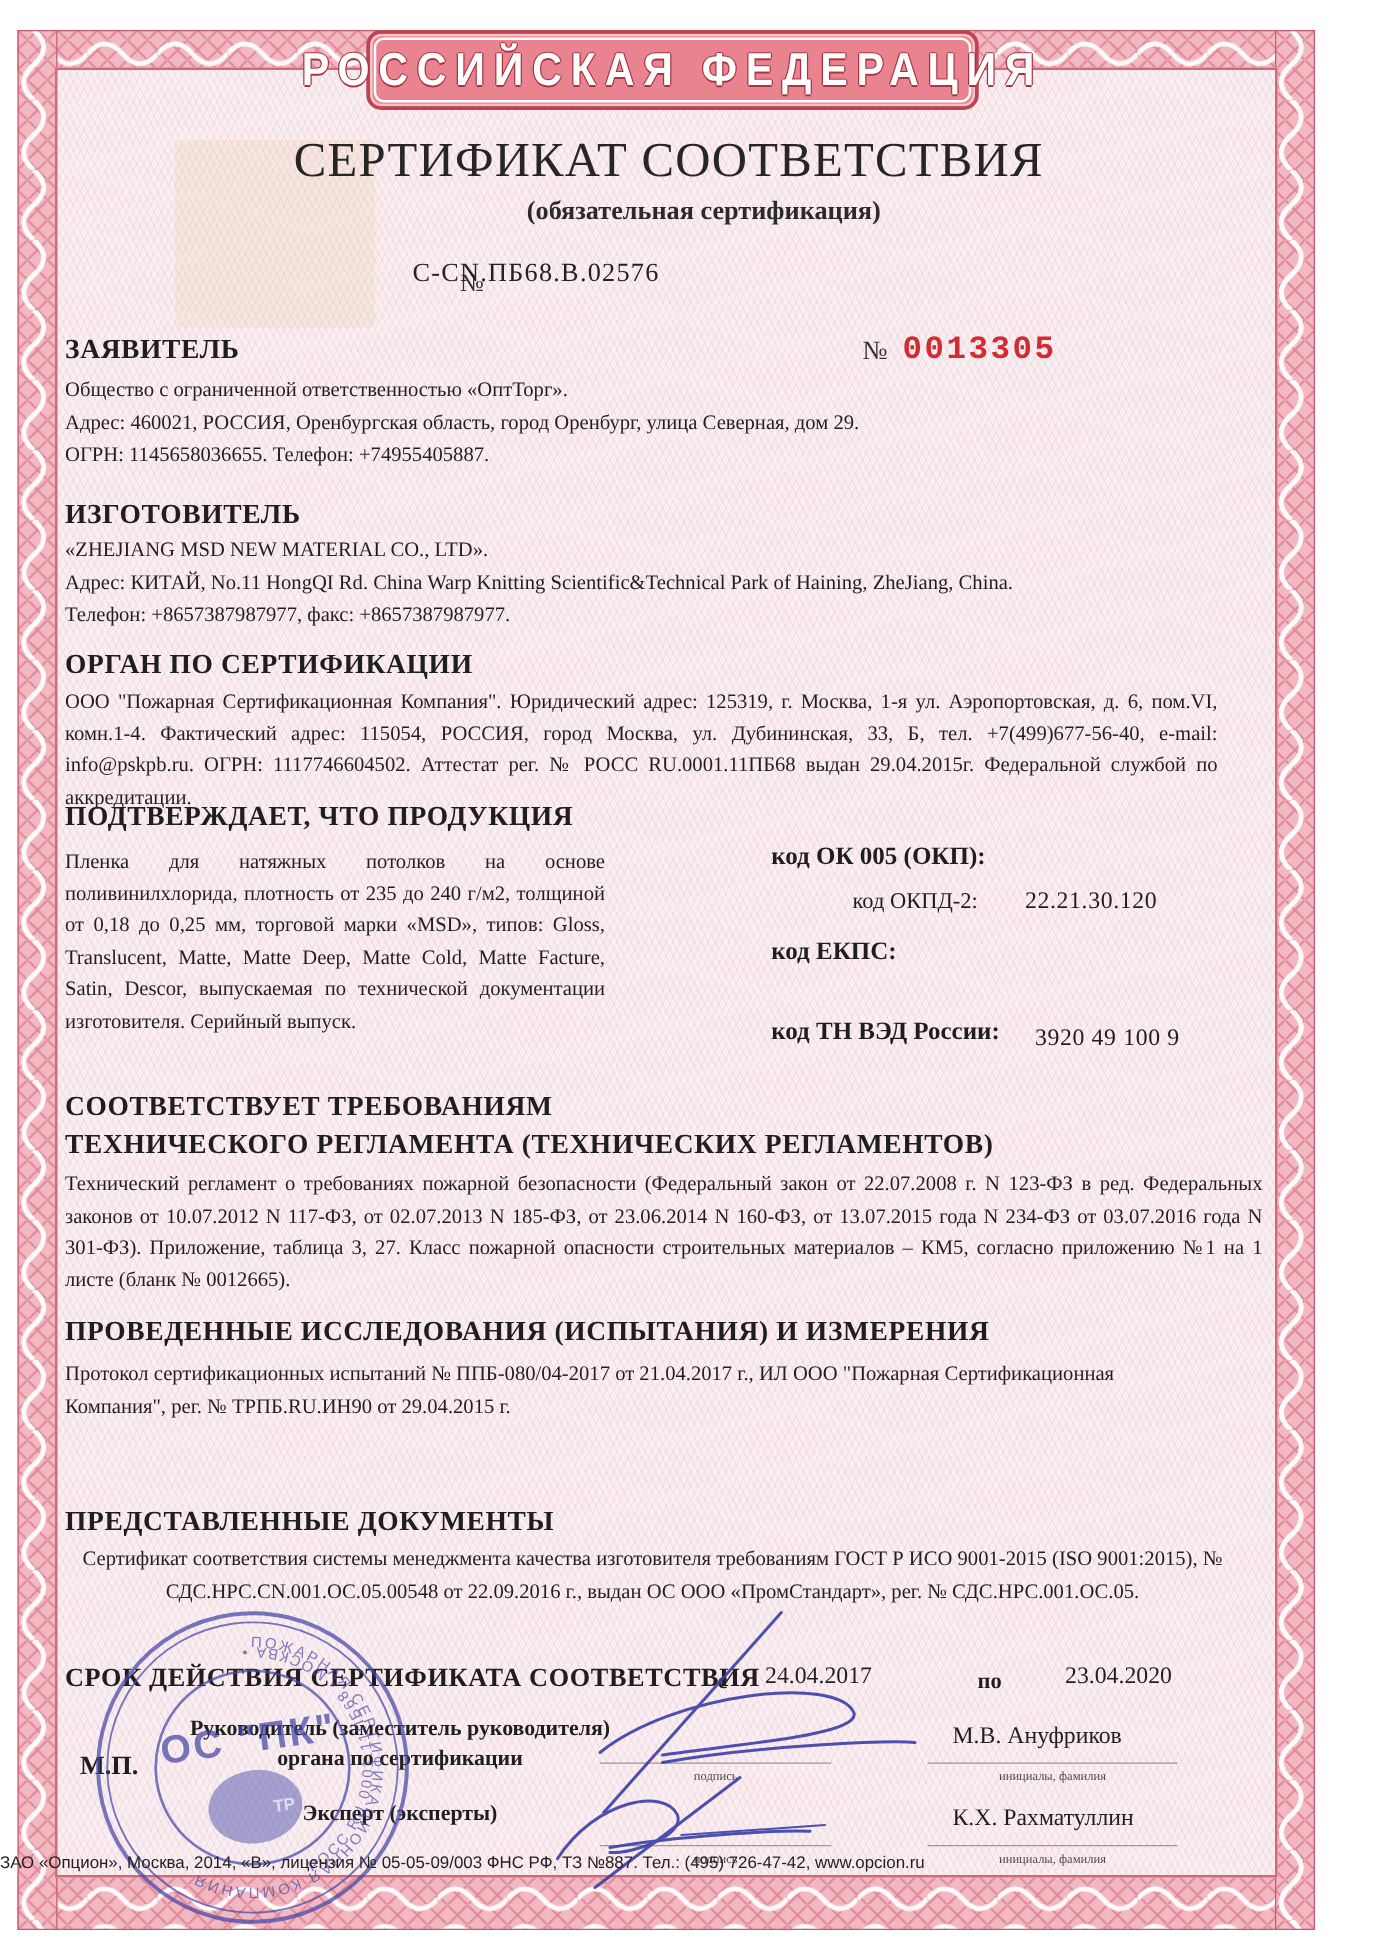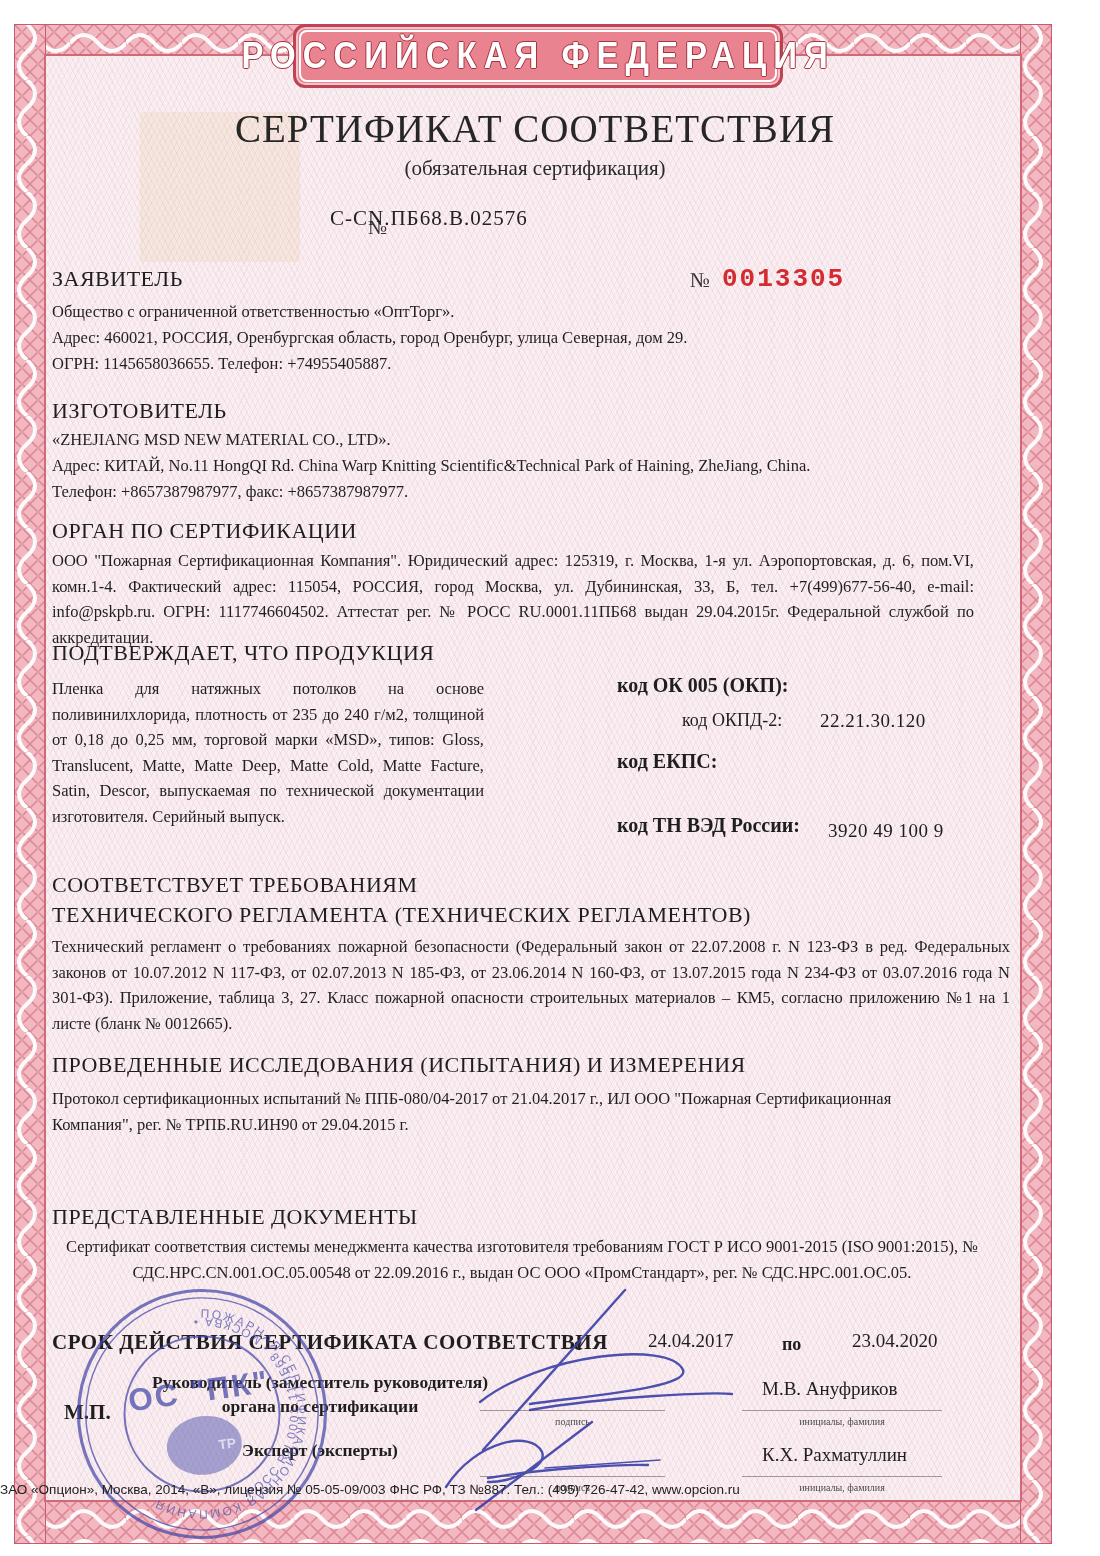--- a/index.html
+++ b/index.html
@@ -21,25 +21,25 @@
                 background:#e9838f;border:3px solid #bd4553;border-radius:12px;
                 box-shadow:0 0 0 2px #f6c3ca inset;display:flex;align-items:center;justify-content:center;}
   .banner-inner{position:absolute;inset:3px;border:2px solid #ffffff;border-radius:8px;}
   .banner-text{position:relative;font-family:"Liberation Sans","DejaVu Sans",sans-serif;
                font-weight:bold;font-size:33px;letter-spacing:7px;color:#ffffff;
                text-shadow:0 1px 0 #a83441,0 -1px 0 #a83441,1px 0 0 #a83441,-1px 0 0 #a83441;
                transform:scaleY(1.12);white-space:nowrap;}
   .title-main{position:absolute;left:0;top:106px;width:1070px;text-align:center;
               font-size:39px;letter-spacing:1px;color:#262626;font-weight:500;}
   .title-sub{position:absolute;left:0;top:156px;width:1070px;text-align:center;
-             font-size:21px;font-weight:normal;color:#2a2a2a;}
+             font-size:21px;font-weight:bold;color:#2a2a2a;padding-left:28px;}
   .no-sign{position:absolute;left:368px;top:216px;font-size:20px;color:#333;}
   .cert-number{position:absolute;left:330px;top:206px;width:500px;
                font-size:21px;letter-spacing:1px;color:#222;}
-  .sec-head{position:absolute;font-size:22px;font-weight:normal;letter-spacing:0.5px;color:#1e1e1e;text-align:right;}
+  .sec-head{position:absolute;font-size:22px;font-weight:bold;letter-spacing:0.5px;color:#1e1e1e;text-align:right;}
   .body-par{position:absolute;font-size:16.5px;line-height:1.55;color:#1f1f1f;text-align:justify;}
   .body-line{position:absolute;font-size:16.5px;color:#1f1f1f;white-space:nowrap;}
   .blank-no{position:absolute;left:690px;top:268px;font-size:21px;color:#333;}
   .blank-digits{position:absolute;left:722px;top:264px;font-family:"Liberation Mono","DejaVu Sans Mono",monospace;
                 font-weight:bold;font-size:26px;letter-spacing:2px;color:#d22b31;}
   .code-label{position:absolute;font-size:20px;font-weight:bold;color:#1e1e1e;white-space:nowrap;}
   .code-sub{position:absolute;font-size:18px;color:#1e1e1e;white-space:nowrap;}
   .code-val{position:absolute;font-size:19px;color:#1e1e1e;white-space:nowrap;letter-spacing:0.5px;}
   .validity-label{position:absolute;font-size:21px;font-weight:bold;letter-spacing:0.5px;color:#1e1e1e;white-space:nowrap;}
   .validity-small{position:absolute;font-size:18px;font-weight:bold;color:#1e1e1e;}
@@ -140,21 +140,21 @@
   <div class="body-par" style="left:52px;top:934px;width:958px">Технический регламент о требованиях пожарной безопасности (Федеральный закон от 22.07.2008 г. N 123-ФЗ в ред. Федеральных законов от 10.07.2012 N 117-ФЗ, от 02.07.2013 N 185-ФЗ, от 23.06.2014 N 160-ФЗ, от 13.07.2015 года N 234-ФЗ от 03.07.2016 года N 301-ФЗ). Приложение, таблица 3, 27. Класс пожарной опасности строительных материалов – КМ5, согласно приложению №1 на 1 листе (бланк № 0012665).</div>
 
   <div class="sec-head" style="left:52px;top:1052px">ПРОВЕДЕННЫЕ ИССЛЕДОВАНИЯ (ИСПЫТАНИЯ) И ИЗМЕРЕНИЯ</div>
   <div class="body-par" style="left:52px;top:1086px;width:850px;text-align:left">Протокол сертификационных испытаний № ППБ-080/04-2017 от 21.04.2017 г., ИЛ ООО "Пожарная Сертификационная Компания", рег. № ТРПБ.RU.ИН90 от 29.04.2015 г.</div>
 
   <div class="sec-head" style="left:52px;top:1204px">ПРЕДСТАВЛЕННЫЕ ДОКУМЕНТЫ</div>
   <div class="body-par" style="left:52px;top:1234px;width:940px;text-align:center">Сертификат соответствия системы менеджмента качества изготовителя требованиям ГОСТ Р ИСО 9001-2015 (ISO 9001:2015), № СДС.НРС.CN.001.ОС.05.00548 от 22.09.2016 г., выдан ОС ООО «ПромСтандарт», рег. № СДС.НРС.001.ОС.05.</div>
 
   <div class="validity-label" style="left:52px;top:1330px">СРОК ДЕЙСТВИЯ СЕРТИФИКАТА СООТВЕТСТВИЯ</div>
   <div class="validity-small" style="left:574px;top:1334px">с</div>
-  <div class="validity-date" style="left:648px;top:1330px">24.04.2017</div>
+  <div class="validity-date" style="left:612px;top:1330px">24.04.2017</div>
   <div class="validity-small" style="left:782px;top:1334px">по</div>
   <div class="validity-date" style="left:852px;top:1330px">23.04.2020</div>
 
   <div class="role-label" style="left:150px;top:1372px;width:340px">Руководитель (заместитель руководителя)</div>
   <div class="role-label" style="left:150px;top:1396px;width:340px">органа по сертификации</div>
   <div class="mp-label">М.П.</div>
   <div class="role-label" style="left:200px;top:1440px;width:240px">Эксперт (эксперты)</div>
 
   <div class="sign-line" style="left:480px;top:1410px;width:185px"></div>
   <div class="sign-caption" style="left:480px;top:1416px;width:185px">подпись</div>

